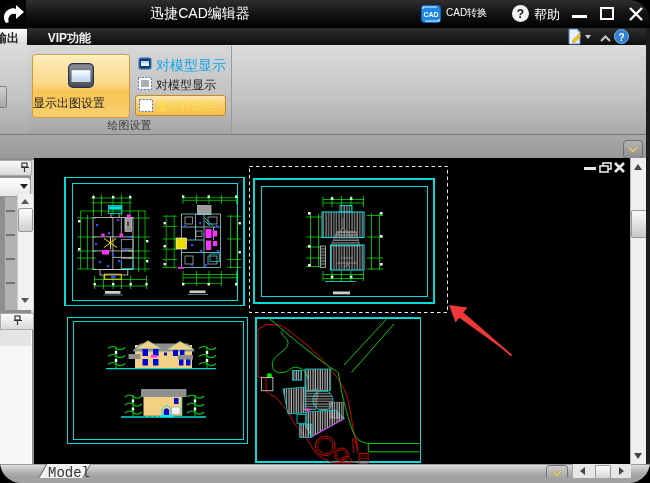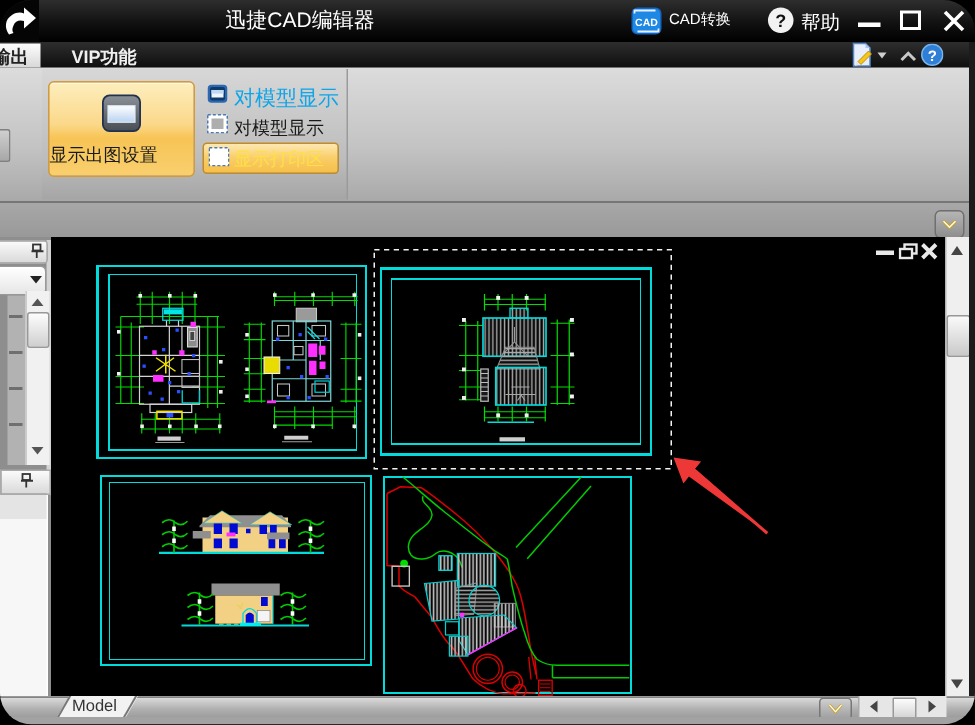--- a/index.html
+++ b/index.html
@@ -131,20 +131,21 @@
   <div class="abs" style="left:156px;top:77px;font-size:12px;color:#1a1a1a;">对模型显示</div>
 
   <div class="abs" style="left:135px;top:95px;width:89px;height:19px;border-radius:3px;border:1px solid #c08c28;background:linear-gradient(#fde8b2,#f9cd67 50%,#f6bf4a);"></div>
   <div class="abs" style="left:139px;top:98px;width:14px;height:13px;">
     <svg width="14" height="13" viewBox="0 0 14 13">
       <rect x="0.5" y="0.5" width="13" height="12" fill="#fff" stroke="#4a7ab5" stroke-width="1" stroke-dasharray="2 1.4"></rect>
     </svg>
   </div>
   <div class="abs" style="left:156px;top:98px;font-size:12px;color:#fde047;">显示打印区</div>
 
+  <div class="abs" style="left:28px;top:118px;width:203px;height:15px;text-align:center;font-size:11px;color:#3c3c3c;">绘图设置</div>
 
   <div class="abs" style="left:0;top:134px;width:650px;height:24px;background:linear-gradient(#a8a8a8,#989898);border-top:1px solid #777;"></div>
 
   <div class="abs" style="left:623px;top:140px;width:18px;height:17px;border-radius:4px;border:1px solid #6f6f6f;background:linear-gradient(#b5b5b5,#8e8e8e);">
     <svg width="18" height="17" viewBox="0 0 18 17">
         <path d="M5 6.5 L9 10.5 L13 6.5" stroke="#c9a227" stroke-width="2.2" fill="none"></path>
         <path d="M5 6.5 L9 10.5 L13 6.5" stroke="#fffbe8" stroke-width="1" fill="none"></path>
       </svg>
   </div>
 
@@ -627,21 +628,21 @@
   <svg class="abs" style="left:613px;top:161px;" width="13" height="13" viewBox="0 0 13 13">
     <path d="M2 2 L11 11 M11 2 L2 11" stroke="#e8e8e8" stroke-width="2.6"></path>
   </svg>
 
   <div class="abs" style="left:0;top:464px;width:650px;height:14px;background:linear-gradient(#dcdcdc,#b0b0b0 55%,#9a9a9a);border-top:1px solid #999;"></div>
 
   <div class="abs" style="left:38px;top:464px;width:54px;height:14px;background:#f2f2f2;clip-path:polygon(8px 0,100% 0,46px 100%,0 100%);"></div>
   <div class="abs" style="left:38px;top:464px;width:54px;height:14px;clip-path:polygon(8px 0,9.5px 0,1.5px 100%,0 100%);background:#777;"></div>
   <div class="abs" style="left:82px;top:464px;width:10px;height:14px;clip-path:polygon(8px 0,9.5px 0,1.5px 100%,0 100%);background:#777;"></div>
 
-  <div class="abs" style="left:48px;top:465px;font-size:11px;color:#333;">Model</div>
+  <div class="abs" style="left:48px;top:465px;font-size:14px;color:#333;font-family:Liberation Mono, monospace;">Model</div>
 
   <div class="abs" style="left:546px;top:465px;width:20px;height:13px;border-radius:3px;border:1px solid #777;background:linear-gradient(#cfcfcf,#9f9f9f);">
     <svg width="20" height="13" viewBox="0 0 20 13">
         <path d="M6 4 L10 8.5 L14 4" stroke="#c9a227" stroke-width="2" fill="none"></path>
         <path d="M6 4 L10 8.5 L14 4" stroke="#fffbe8" stroke-width="0.8" fill="none"></path>
       </svg>
   </div>
 
   <div class="abs" style="left:572px;top:464px;width:58px;height:14px;background:#e6e6e6;border-left:1px solid #aaa;"></div>
 

